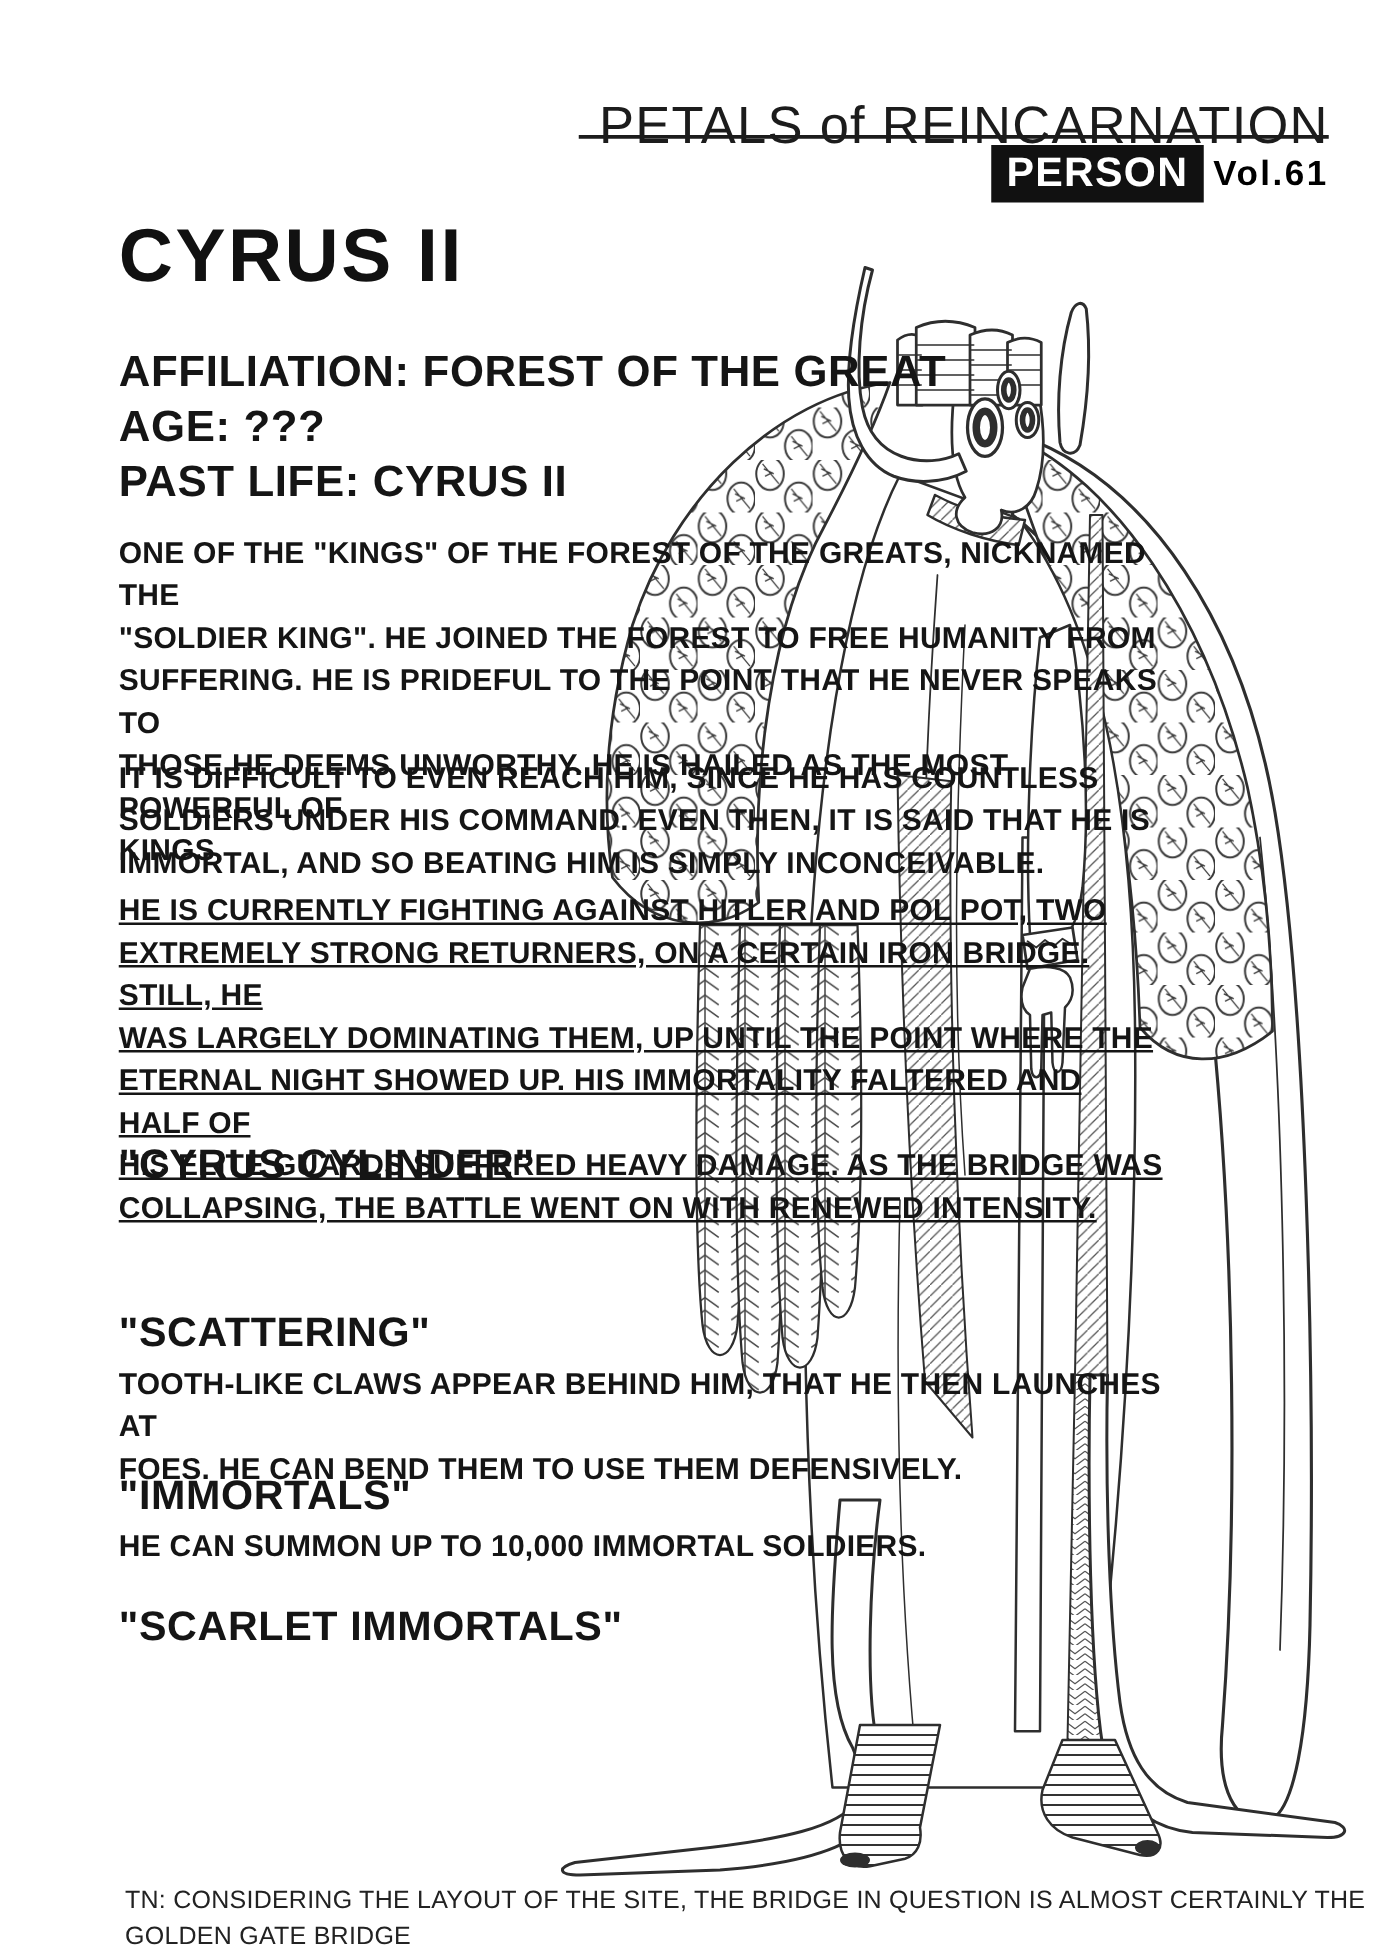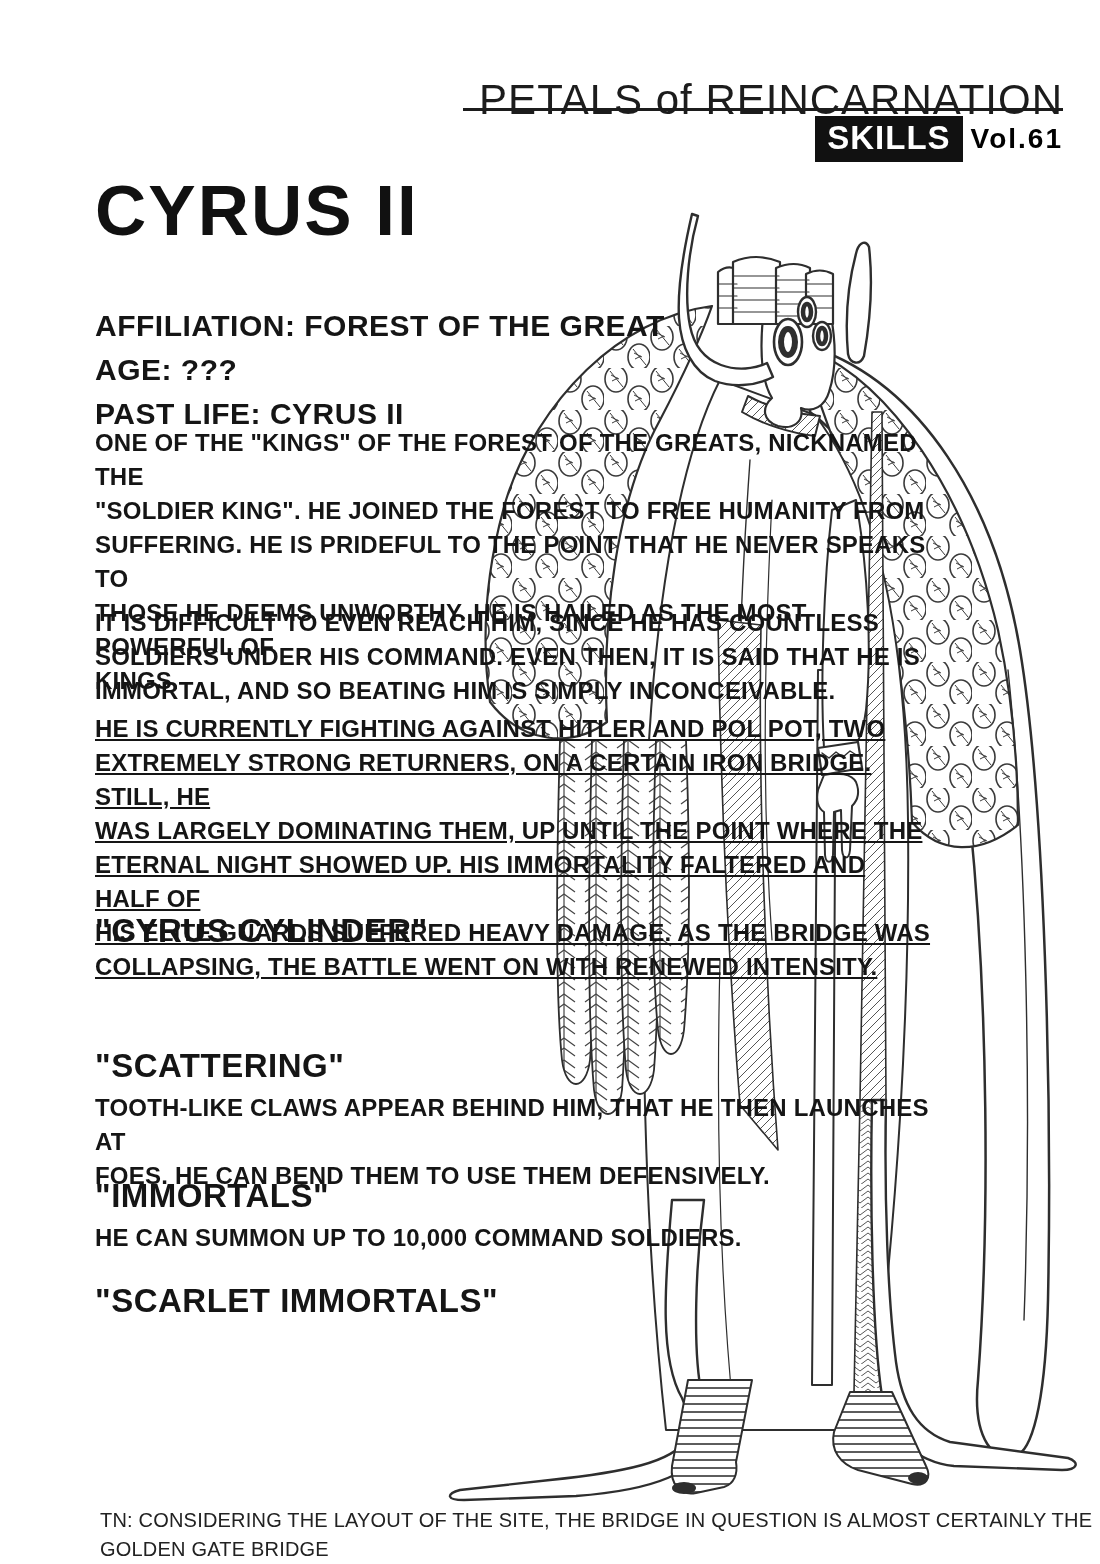--- a/index.html
+++ b/index.html
@@ -9,24 +9,24 @@
   .art{position:absolute;left:420px;top:200px;width:680px;height:1330px;z-index:1;}
   .txt{position:absolute;z-index:2;white-space:pre-line;}
   
   .series{position:absolute;top:56px;right:37px;z-index:2;font-size:42px;font-weight:400;
           letter-spacing:1px;color:#1c1c1c;margin-top:20px;}
   .rule{position:absolute;top:108px;right:37px;width:600px;height:3px;background:#1c1c1c;z-index:2;}
   .volrow{position:absolute;top:116px;right:37px;z-index:2;display:flex;align-items:center;gap:8px;}
   .badge{background:#111;color:#fff;font-weight:700;font-size:33px;padding:3px 12px 5px 12px;letter-spacing:1px;}
   .vol{font-weight:700;font-size:28px;letter-spacing:2px;color:#000000;}
   
-  .name{position:absolute;left:95px;top:170px;z-index:2;font-size:71px;font-weight:700;
+  .name{position:absolute;left:95px;top:170px;z-index:2;font-size:60px;font-weight:700;
         letter-spacing:2px;margin:0;color:#111;}
-  .info{position:absolute;left:95px;top:276px;z-index:2;font-size:30px;font-weight:700;
-        line-height:44px;letter-spacing:0.5px;margin-top:28px;}
+  .info{position:absolute;left:95px;top:276px;z-index:2;font-size:35px;font-weight:700;
+        line-height:44px;letter-spacing:0.5px;}
   
   .para{margin:0;font-size:24px;font-weight:700;line-height:34px;letter-spacing:0.2px;width:840px;left:95px;}
   .p1{top:426px;} .p2{top:594px;margin-top:12px;} .p3{top:712px;text-decoration:underline;}
   .ability{position:absolute;left:95px;z-index:2;width:860px;}
   .ability h2{margin:0 0 6px 0;font-size:33px;font-weight:700;letter-spacing:0.5px;}
   .ability p{margin:0;font-size:24px;font-weight:700;line-height:34px;white-space:pre-line;letter-spacing:0.2px;}
   .a1{top:912px;} .a2{top:1047px;} .a3{top:1177px;} .a4{top:1282px;}
   .tn{position:absolute;left:100px;top:1506px;z-index:2;font-size:20px;font-weight:400;
       line-height:29px;white-space:pre-line;letter-spacing:0.2px;color:#222;}
 </style>
@@ -159,21 +159,21 @@
                C317,171 335,169 347,163 L353,177 C334,187 311,187 295,181
                C273,172 261,148 259,118 C257,84 265,44 272,14 Z" fill="#fff" stroke-width="2.4"></path>
       <path d="M428,154 C425,120 428,82 437,50 C440,42 446,40 449,47
                C453,82 450,122 444,156 C440,166 430,164 428,154 Z" fill="#fff" stroke-width="2.4"></path>
     </g>
   </svg>
 
   <div class="series">PETALS of REINCARNATION</div>
   <div class="rule"></div>
   <div class="volrow">
-    <span class="badge">SKILLS</span>
+    <span class="badge">PERSON</span>
     <span class="vol">Vol.61</span>
   </div>
 
   <h1 class="name">CYRUS II</h1>
   <div class="info">
     <div>AFFILIATION: FOREST OF THE GREAT</div>
     <div>AGE: ???</div>
     <div>PAST LIFE: CYRUS II</div>
   </div>
 
@@ -195,21 +195,21 @@
   <section class="ability a1">
     <h2>"CYRUS CYLINDER"</h2>
   </section>
   <section class="ability a2">
     <h2>"SCATTERING"</h2>
     <p>TOOTH-LIKE CLAWS APPEAR BEHIND HIM, THAT HE THEN LAUNCHES AT
 FOES. HE CAN BEND THEM TO USE THEM DEFENSIVELY.</p>
   </section>
   <section class="ability a3">
     <h2>"IMMORTALS"</h2>
-    <p>HE CAN SUMMON UP TO 10,000 COMMAND SOLDIERS.</p>
+    <p>HE CAN SUMMON UP TO 10,000 IMMORTAL SOLDIERS.</p>
   </section>
   <section class="ability a4">
     <h2>"SCARLET IMMORTALS"</h2>
   </section>
 
   <div class="tn">TN: CONSIDERING THE LAYOUT OF THE SITE, THE BRIDGE IN QUESTION IS ALMOST CERTAINLY THE GOLDEN GATE BRIDGE
 IN CALIFORNIA.</div>
 
 </div>
 

